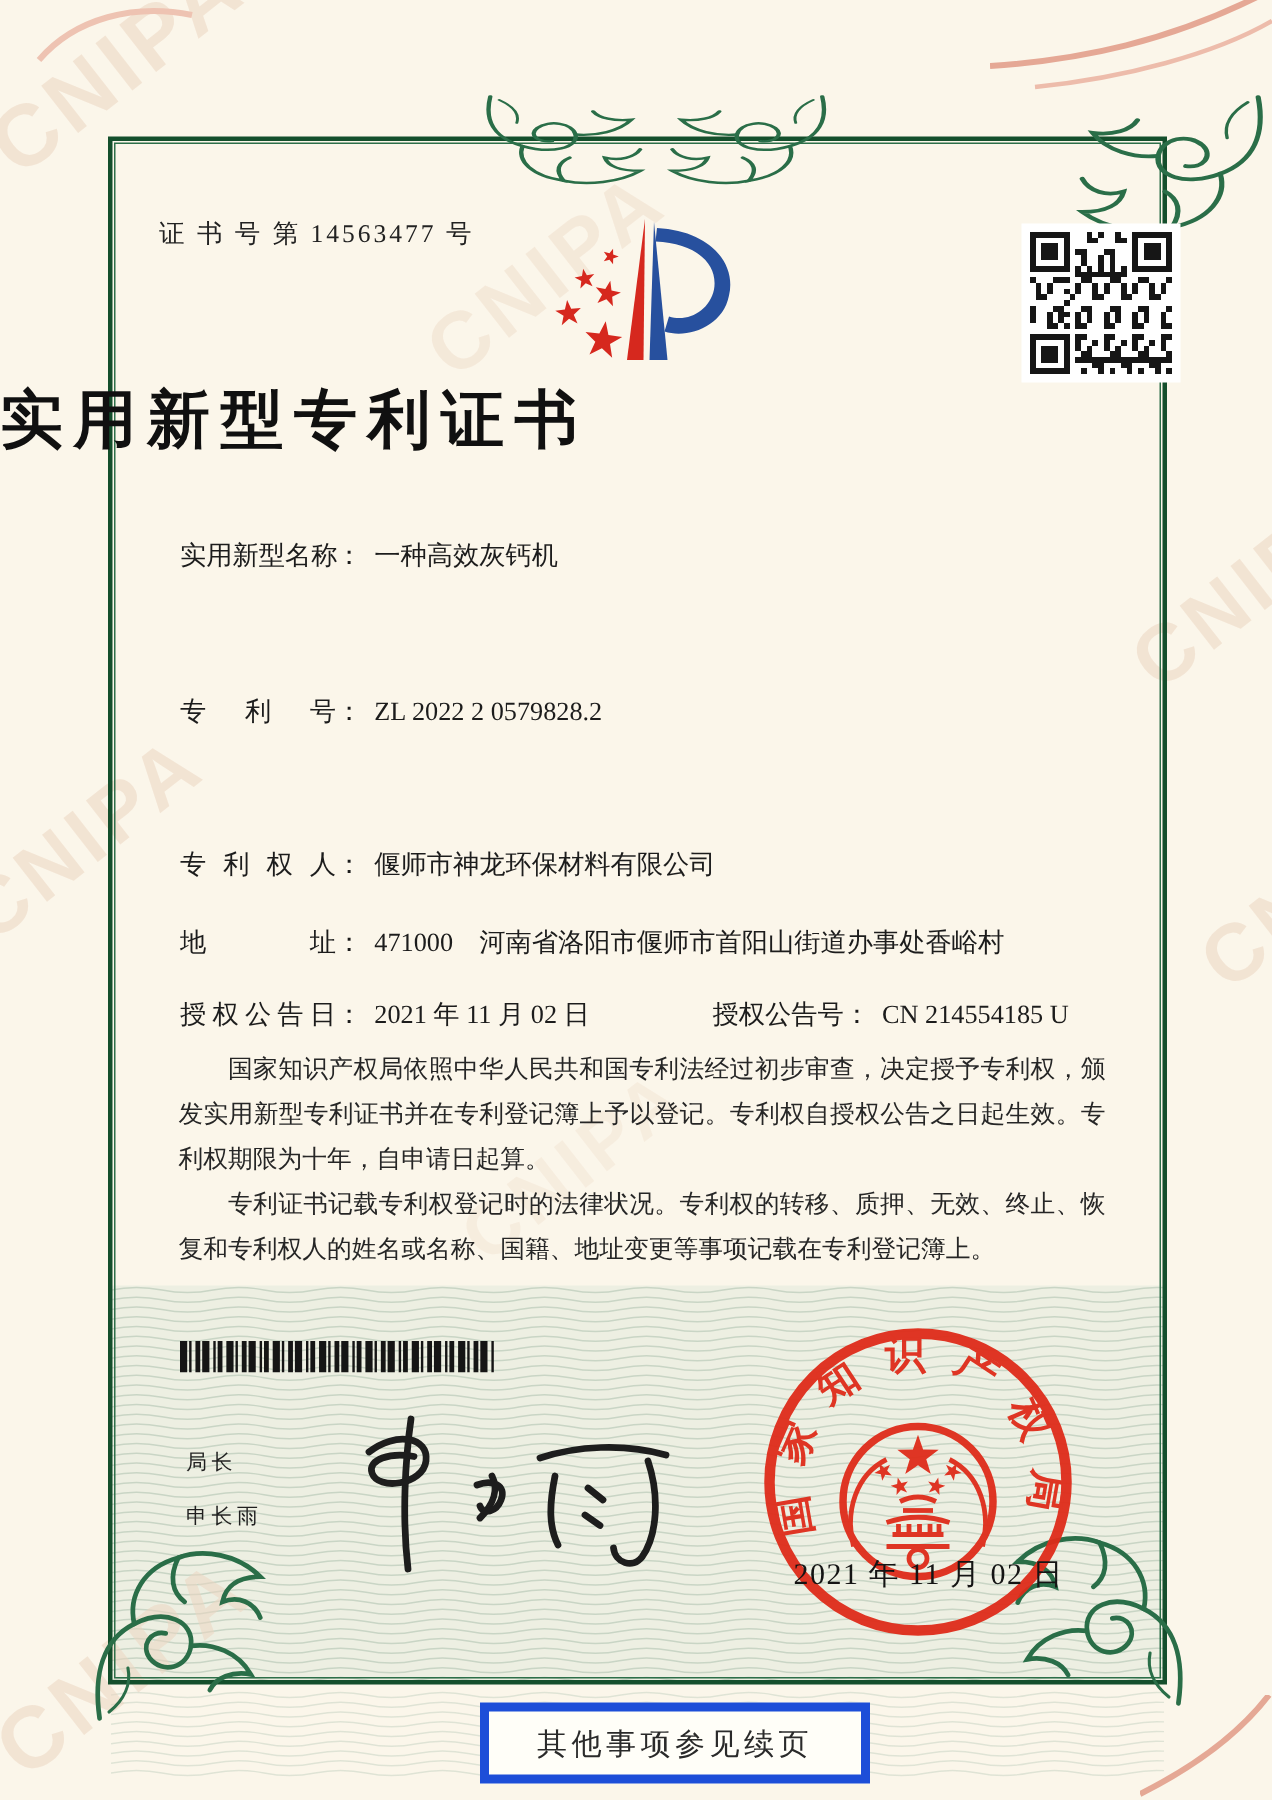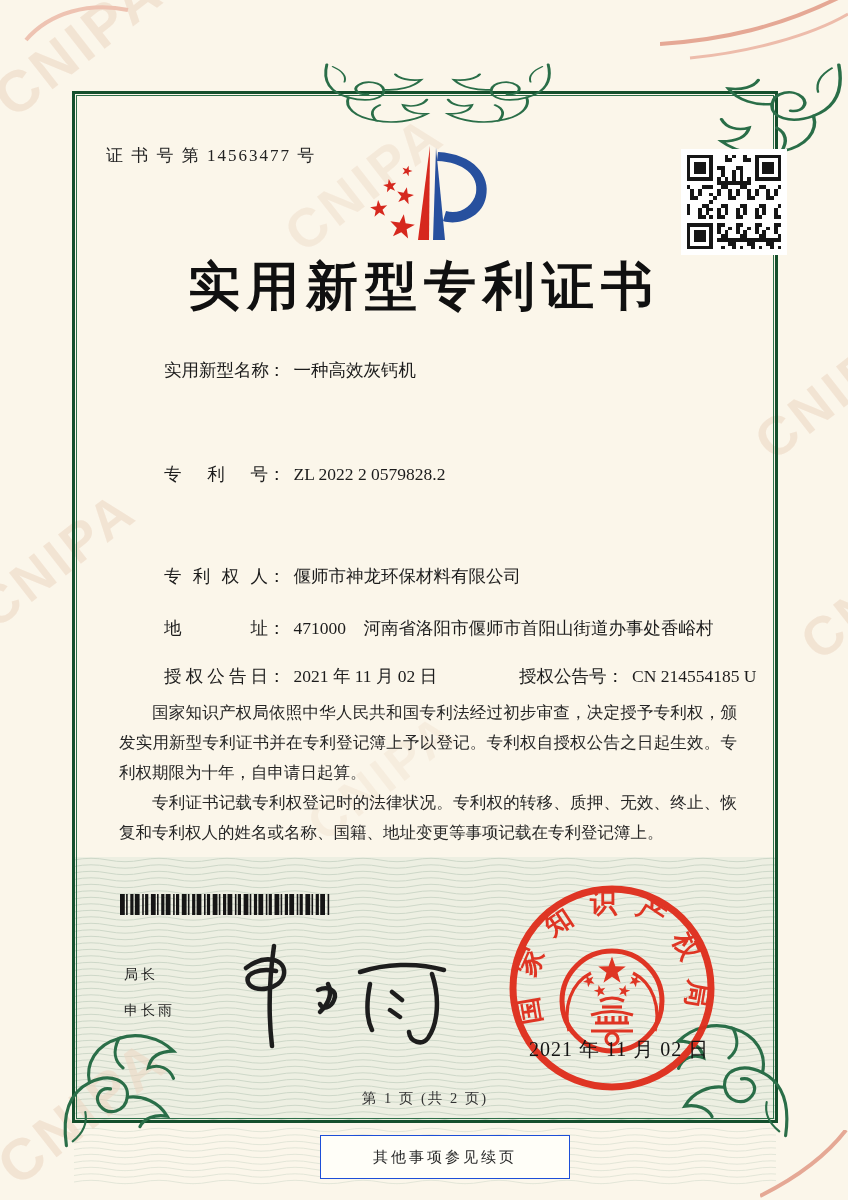--- a/index.html
+++ b/index.html
@@ -17,38 +17,38 @@
   .waves-foot{top:1127px;opacity:.55;}
   
   .border{position:absolute;left:72px;top:91px;width:700px;height:1026px;
           border:3px solid #144f2c;z-index:2;}
   .border::after{content:"";position:absolute;inset:1px;border:1px solid #2d6f49;}
   .orn{position:absolute;z-index:3;color:#2a6e48;}
   .redcurve{position:absolute;z-index:1;}
   
   .content{position:absolute;inset:0;z-index:4;border-radius:13px;}
   .certno{position:absolute;left:106px;top:144px;font-size:17px;letter-spacing:2px;color:#222;}
-  .title{position:absolute;left:0;right:0;top:252px;text-align:center;
-         font-size:52px;font-weight:bold;letter-spacing:7px;color:#101010;}
-  .frow{position:absolute;left:120px;font-size:17.5px;color:#1c1c1c;white-space:nowrap;margin-left:44px;}
+  .title{position:absolute;left:0;right:0;top:252px;text-align:left;
+         font-size:42px;font-weight:bold;letter-spacing:7px;color:#101010;}
+  .frow{position:absolute;left:120px;font-size:17.5px;color:#1c1c1c;white-space:nowrap;}
   .flabel{display:inline-block;width:104px;text-align:justify;text-align-last:justify;}
   .fvalue{margin-left:8px;}
   .pair2{position:absolute;left:355px;top:0;white-space:nowrap;}
   .paras{position:absolute;left:119px;top:698px;width:618px;font-size:16.5px;
          line-height:30px;color:#262626;text-align:justify;}
   .paras p{margin:0;text-indent:2em;}
   .official{position:absolute;left:124px;font-size:14px;letter-spacing:3px;color:#1f1f1f;z-index:5;}
   .seal-date{position:absolute;left:529px;top:1036px;font-size:20px;letter-spacing:1px;
              color:#141414;z-index:7;white-space:nowrap;}
   .pagenum{position:absolute;left:72px;width:706px;top:1089px;text-align:center;
            font-size:14.5px;letter-spacing:2px;color:#333;z-index:5;}
   .footbox{position:absolute;left:320px;top:1135px;width:248px;height:42px;
-           background:#fffef8;border:1px solid #1d4ed8;z-index:5;
+           background:#fffef8;border:6px solid #1d4ed8;z-index:5;
            display:flex;align-items:center;justify-content:center;
-           font-size:15px;letter-spacing:3px;color:#2a2a2a;}
+           font-size:20px;letter-spacing:3px;color:#2a2a2a;}
   svg{display:block;}
 </style>
 <title>实用新型专利证书</title></head>
 <body>
 
 <svg width="0" height="0" style="position:absolute" aria-hidden="true">
   <defs>
     <path id="st" d="M0,-10 L2.35,-3.24 L9.51,-3.09 L3.8,1.24 L5.88,8.09 L0,4 L-5.88,8.09 L-3.8,1.24 L-9.51,-3.09 L-2.35,-3.24 Z"></path>
     <g id="flr" fill="none" stroke="currentColor" stroke-width="3" stroke-linecap="round">
       <path d="M8,112 C4,84 10,62 30,52 C50,42 68,50 66,66 C64,80 48,84 40,74 C34,66 40,56 50,58"></path>
@@ -461,18 +461,17 @@
         <path d="M90,142 L124,142 M94,142 V135 M101,142 V135 M108,142 V135 M115,142 V135 M121,142 V135"></path>
         <path d="M86,150 L128,150"></path>
         <circle cx="107" cy="158" r="6"></circle>
         <path d="M64,150 C58,126 66,102 86,92"></path>
         <path d="M150,150 C156,126 148,102 128,92"></path>
       </g>
     </g>
   </svg>
   <div class="seal-date">2021 年 11 月 02 日</div>
 
-  <div class="pagenum">第 1 页 (共 2 页)</div>
 
   <div class="footbox">
     <span>其他事项参见续页</span>
   </div>
 </div>
 
 </body></html>

